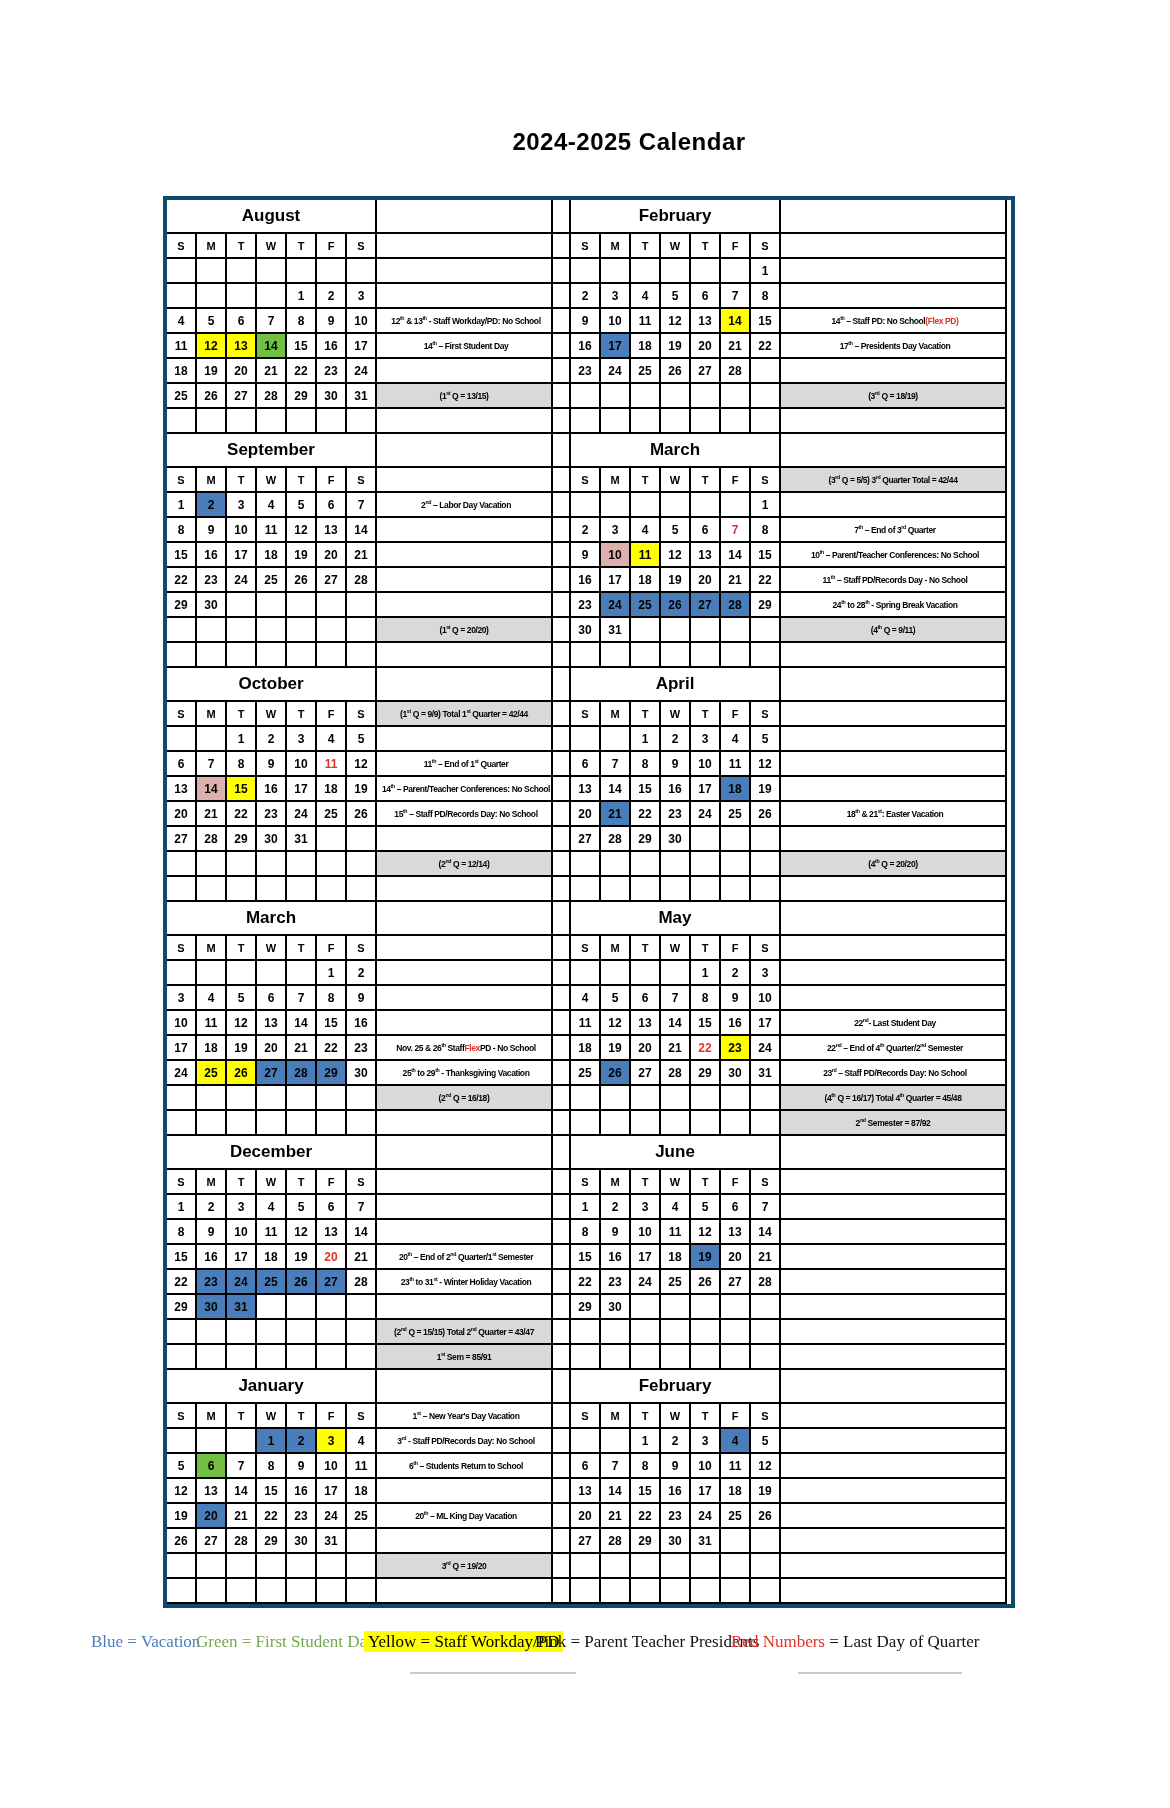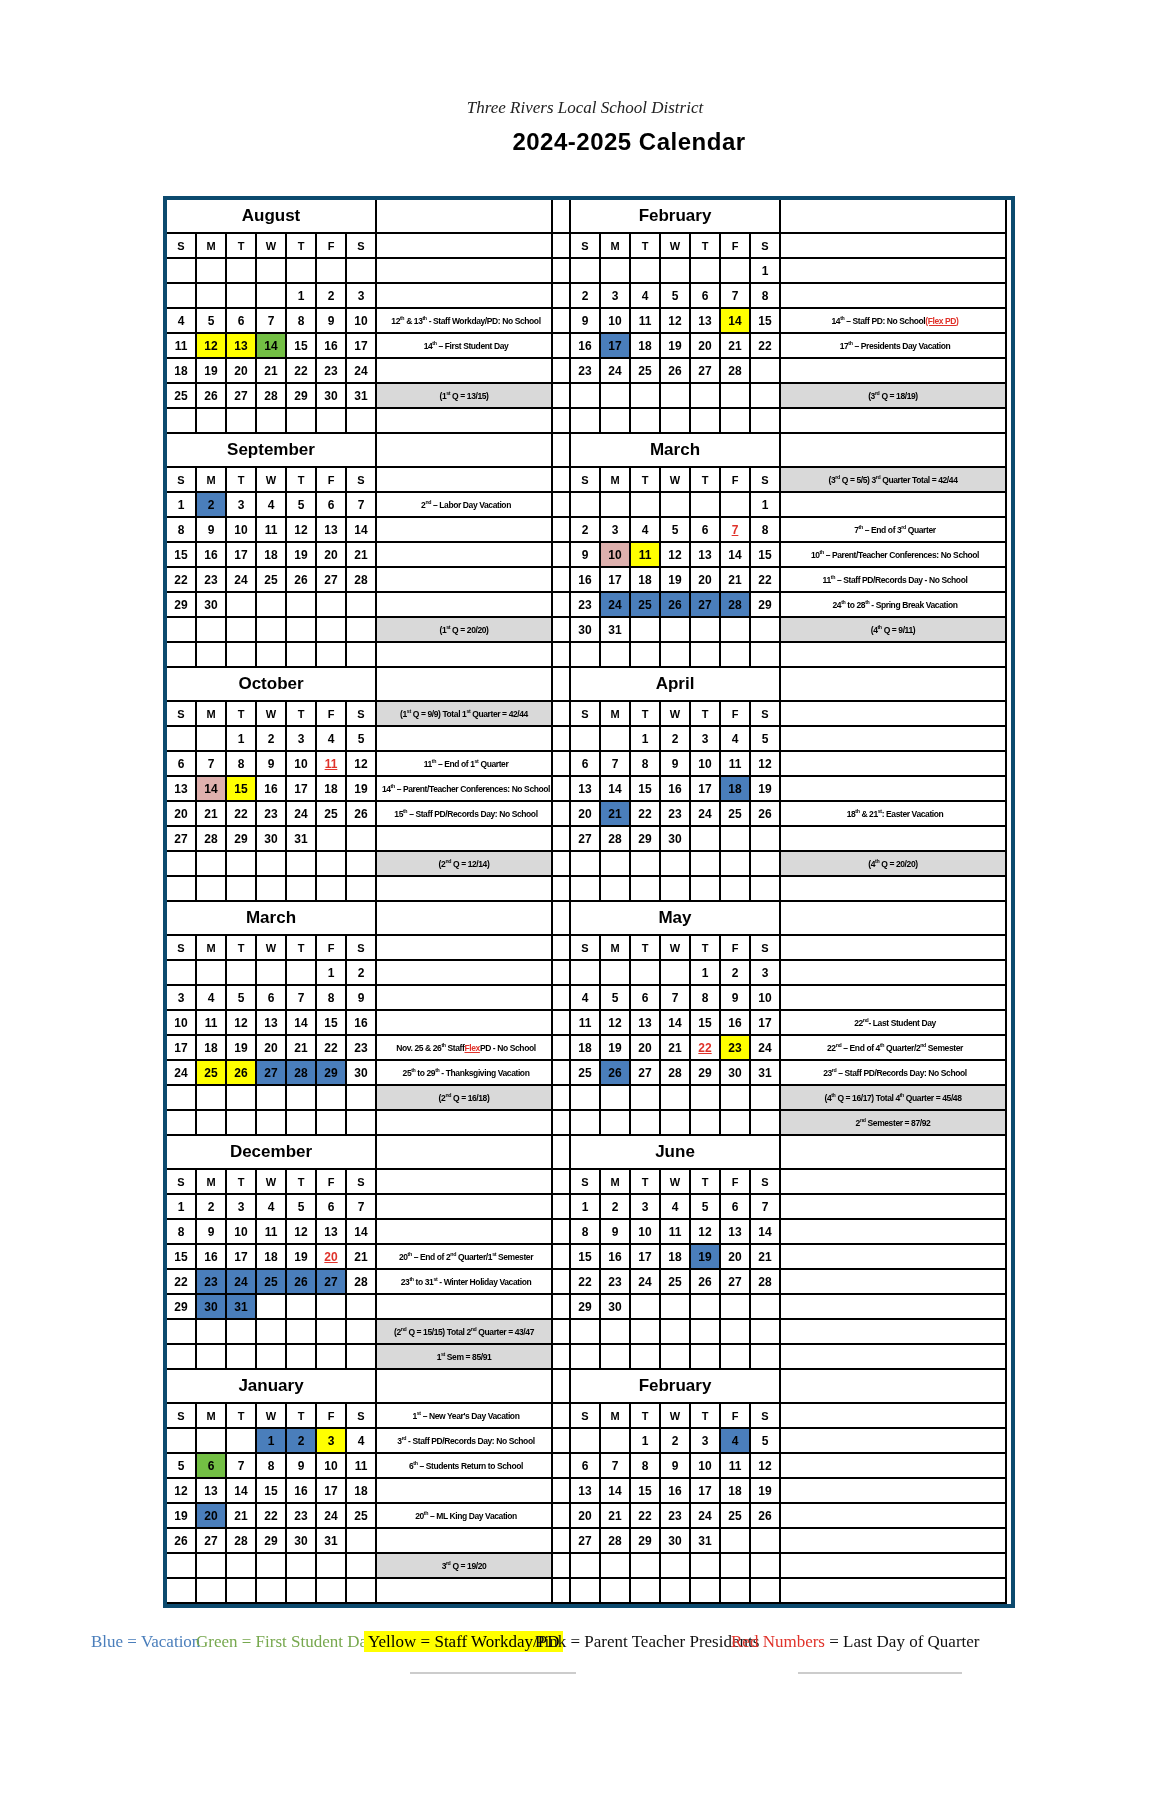--- a/index.html
+++ b/index.html
@@ -18,21 +18,21 @@
   .cal > div{box-sizing:border-box;border-right:2px solid #000;border-bottom:2px solid #000;
              display:flex;align-items:center;justify-content:center;background:#fff;overflow:hidden;}
   .mtitle{grid-column:span 7;font-weight:bold;font-size:17px;}
   .dh{font-weight:bold;font-size:11px;background:var(--grid-gray);}
   .day{font-weight:bold;font-size:12px;}
   .wk{background:var(--weekend-gray);}
   .c-blue{background:var(--blue)!important;}
   .c-green{background:var(--green)!important;}
   .c-yellow{background:var(--yellow)!important;}
   .c-pink{background:var(--pink)!important;}
-  .c-red{color:var(--red);text-decoration:underline;}
+  .c-red{color:var(--red);}
   .note{justify-content:flex-start;font-weight:bold;font-size:8.5px;letter-spacing:-0.4px;
         padding:0 0 0 4px;white-space:nowrap;}
   .note.gray{background:var(--grid-gray);justify-content:center;padding:0 2px;}
   .gapc{background:#fff;}
   
   .legend{position:absolute;left:0;top:1632px;width:1170px;height:26px;
           font-family:"Liberation Serif",serif;font-size:17px;padding-left:32px;}
   .legend .item{position:absolute;top:0;white-space:nowrap;}
   .lg-blue{color:var(--blue);}
   .lg-green{color:#77a84e;}
@@ -41,21 +41,20 @@
   .lg-red{color:var(--red);}
   .sig{position:absolute;height:0;border-top:2px solid #ccc;}
   .sig1{left:410px;top:1672px;width:166px;}
   .sig2{left:798px;top:1672px;width:164px;}
   sup{font-size:0.62em;}
 </style>
 </head>
 <body>
 
 <div class="page" style="--blue: #4a7ebb; --green: #73bf44; --yellow: #ffff00; --pink: #deb0ad; --red: #e0322a; --grid-gray: #d9d9d9; --weekend-gray: #e8e8e8;">
-  <div class="district">Three Rivers Local School District</div>
   <div class="doc-title">2024-2025 Calendar</div>
   <div class="cal" id="cal-grid" style="grid-template-rows: 34px 25px 25px 25px 25px 25px 25px 25px 25px 34px 25px 25px 25px 25px 25px 25px 25px 25px 34px 25px 25px 25px 25px 25px 25px 25px 25px 34px 25px 25px 25px 25px 25px 25px 25px 25px 34px 25px 25px 25px 25px 25px 25px 25px 25px 34px 25px 25px 25px 25px 25px 25px 25px 25px;">
       <div class="mtitle">August</div>
       <div class="note"></div>
       <div class="gapc"></div>
       <div class="mtitle">February</div>
       <div class="note"></div>
       <div class="dh">S</div>
       <div class="dh">M</div>
       <div class="dh">T</div>

